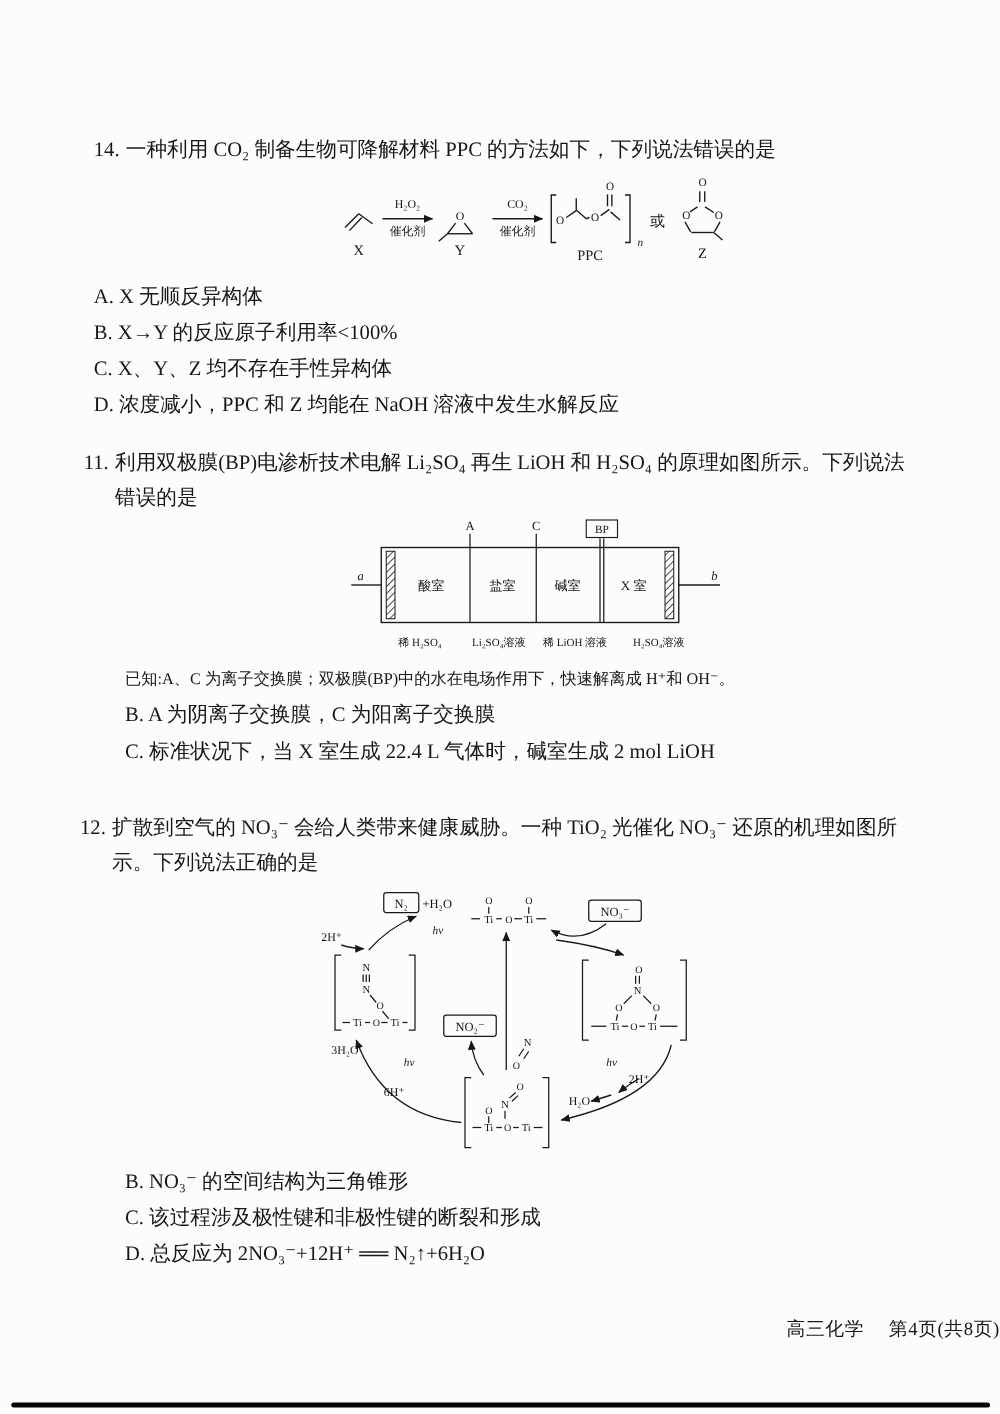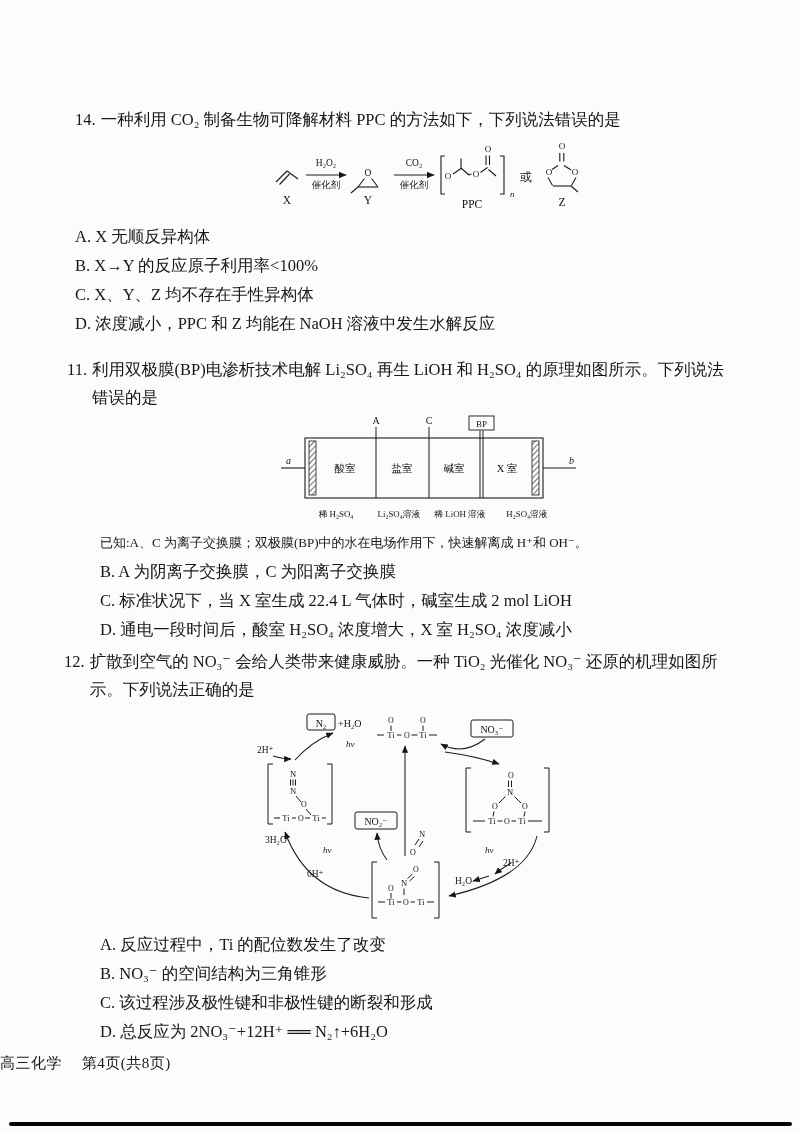--- a/index.html
+++ b/index.html
@@ -16,21 +16,21 @@
   .known { font-size:13px; line-height:29px; white-space:nowrap; margin-left:33px; margin-top:2px; }
   #q10 { left:75px; top:106px; width:665px; }
   #q11 { left:67px; top:336px; width:673px;margin-top:20px; }
   #q12 { left:64px; top:648px; width:676px; }
   #q10 .opts { }
   #q11 .opts { margin-left:33px; }
   #q12 .opts { margin-left:36px; }
   .dsvg { display:block; overflow:visible; }
   svg text { fill:#141414; font-family:"Liberation Serif","DejaVu Serif",serif; }
   .it { font-style:italic; }
-  .footer { position:absolute; left:0; top:1054px; width:800px; text-align:left;
+  .footer { position:absolute; left:0; top:1054px; width:800px; text-align:right;
             font-size:15px; letter-spacing:0.5px; }
   .scanline { position:absolute; left:9px; top:1122px; width:783px; height:3.5px;
               background:#060606; border-radius:2px; }
 </style>
 </head>
 <body>
 
 <div class="page">
 
   <section class="block" id="q10">
@@ -148,21 +148,20 @@
         <text x="181" y="103" font-size="8.8" text-anchor="middle">稀 LiOH 溶液</text>
         <text x="248" y="103" font-size="8.8" text-anchor="middle">H₂SO₄溶液</text>
       </g>
     </svg>
 
     <div class="known">已知:A、C 为离子交换膜；双极膜(BP)中的水在电场作用下，快速解离成 H⁺和 OH⁻。</div>
 
     <div class="opts">
       <div class="opt">B. A 为阴离子交换膜，C 为阳离子交换膜</div>
       <div class="opt">C. 标准状况下，当 X 室生成 22.4 L 气体时，碱室生成 2 mol LiOH</div>
-      <div class="opt">D. 通电一段时间后，酸室 H₂SO₄ 浓度增大，X 室 H₂SO₄ 浓度减小</div>
     </div>
   </section>
 
   <section class="block" id="q12">
     <div class="stem">
       <span class="qnum">12.</span>
       <div class="stem-text">扩散到空气的 NO₃⁻ 会给人类带来健康威胁。一种 TiO₂ 光催化 NO₃⁻ 还原的机理如图所示。下列说法正确的是</div>
     </div>
 
     <svg class="dsvg" width="320" height="222" viewBox="0 0 320 222" style="margin:2px 0 2px 185px">
@@ -282,21 +281,20 @@
         <text x="142" y="199" font-size="8.5" text-anchor="middle">Ti</text>
         <text x="157" y="199" font-size="8" text-anchor="middle">O</text>
         <text x="172" y="199" font-size="8.5" text-anchor="middle">Ti</text>
 
         <text x="173" y="131" font-size="8.5" text-anchor="middle">N</text>
         <text x="164" y="149" font-size="8" text-anchor="middle">O</text>
       </g>
     </svg>
 
     <div class="opts">
-      <div class="opt">A. 反应过程中，Ti 的配位数发生了改变</div>
       <div class="opt">B. NO₃⁻ 的空间结构为三角锥形</div>
       <div class="opt">C. 该过程涉及极性键和非极性键的断裂和形成</div>
       <div class="opt">D. 总反应为 2NO₃⁻+12H⁺ ══ N₂↑+6H₂O</div>
     </div>
   </section>
 
   <div class="footer">高三化学　 第4页(共8页)</div>
   <div class="scanline"></div>
 </div>
 

